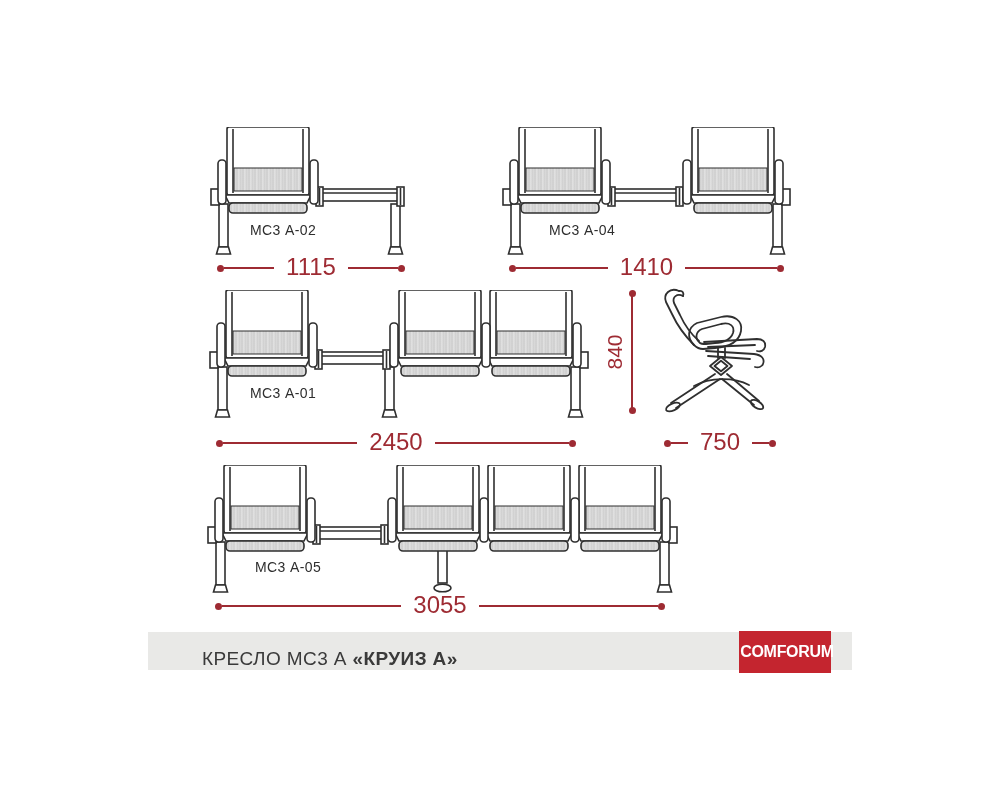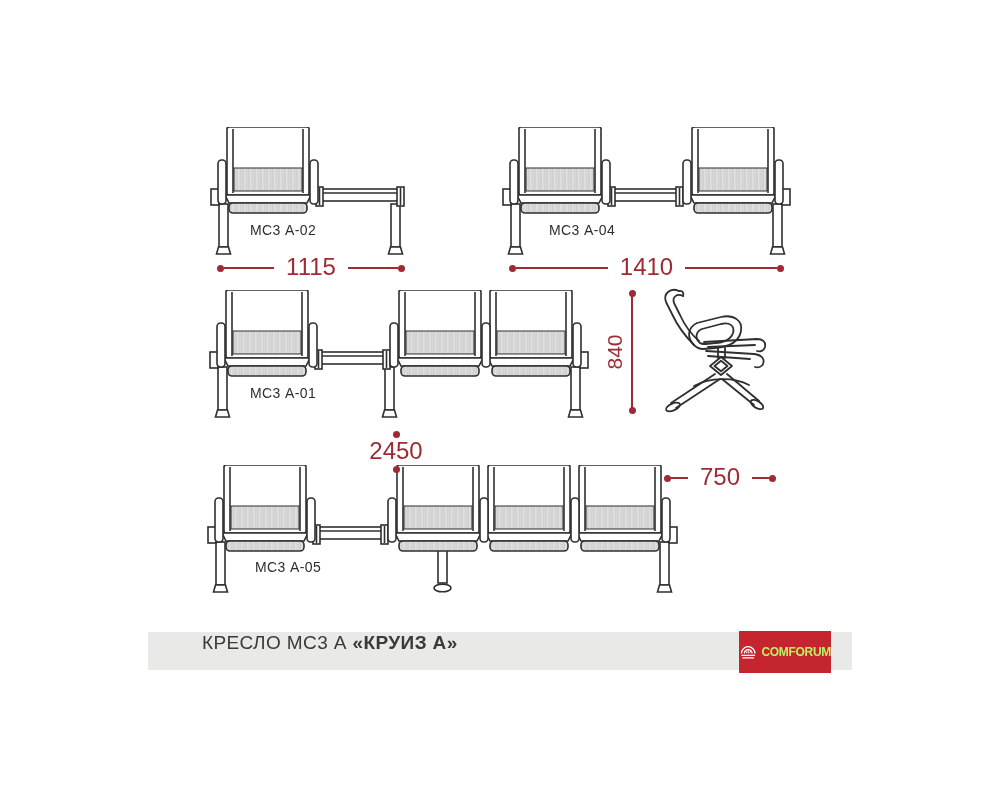--- a/index.html
+++ b/index.html
@@ -16,26 +16,26 @@
   .vdim{position:absolute;width:44px;}
   .vdim .vline{position:absolute;left:31px;top:4px;bottom:4px;width:2px;background:#9e2b33;}
   .vdim .dot{position:absolute;left:28.5px;width:7px;height:7px;border-radius:50%;background:#9e2b33;}
   .vdim .dot.top{top:0;}
   .vdim .dot.bot{bottom:0;}
   .vdim .vanchor{position:absolute;left:14px;top:50%;width:0;height:0;}
   .vdim .dtext{position:absolute;color:#9e2b33;font-size:21px;line-height:1;white-space:nowrap;
                transform:translate(-50%,-50%) rotate(-90deg);}
   
   .footer-bar{position:absolute;left:148px;top:632px;width:704px;height:38px;background:#e9e9e7;
-              display:flex;align-items:flex-start;}
+              display:flex;align-items:flex-end;}
   .footer-title{margin-left:54px;font-size:19px;color:#3a3a3a;letter-spacing:.4px;white-space:nowrap;}
   .footer-title .em{font-weight:bold;}
   .logo-box{position:absolute;left:739px;top:631px;width:92px;height:42px;background:#c4252f;
             display:flex;align-items:center;justify-content:center;gap:4px;}
-  .logo-text{color:#bef264;font-weight:bold;font-size:12px;letter-spacing:-.3px;white-space:nowrap;}
+  .logo-text{color:#ffffff;font-weight:bold;font-size:16px;letter-spacing:-.3px;white-space:nowrap;}
   .sideview{position:absolute;}
 </style>
 </head>
 <body>
 
 <div class="page">
 
   <svg width="0" height="0" style="position:absolute">
     <defs>
       <pattern id="hatchpat" width="6" height="4" patternUnits="userSpaceOnUse">
@@ -202,31 +202,38 @@
     <span class="dline"></span>
       <span class="dot"></span>
   </div>
   <div class="hdim" style="left:509px;top:256px;width:275px;">
     <span class="dot"></span>
       <span class="dline"></span>
     <span class="dtext">1410</span>
     <span class="dline"></span>
       <span class="dot"></span>
   </div>
-  <div class="hdim" style="left:216px;top:431px;width:360px;flex-direction:column;">
+  <div class="hdim" style="left:216px;top:431px;width:360px;">
     <span class="dot"></span>
       <span class="dline"></span>
     <span class="dtext">2450</span>
     <span class="dline"></span>
       <span class="dot"></span>
   </div>
-  <div class="hdim" style="left:664px;top:431px;width:112px;margin-top:35px;">
+  <div class="hdim" style="left:664px;top:431px;width:112px;">
     <span class="dot"></span>
       <span class="dline"></span>
     <span class="dtext">750</span>
+    <span class="dline"></span>
+      <span class="dot"></span>
+  </div>
+  <div class="hdim" style="left:215px;top:594px;width:450px;">
+    <span class="dot"></span>
+      <span class="dline"></span>
+    <span class="dtext">3055</span>
     <span class="dline"></span>
       <span class="dot"></span>
   </div>
 
   <div class="vdim" style="left:600px;top:290px;height:124px;">
     <span class="vline"></span>
     <span class="dot top"></span>
     <span class="dot bot"></span>
     <span class="vanchor">
         <span class="dtext">840</span>

